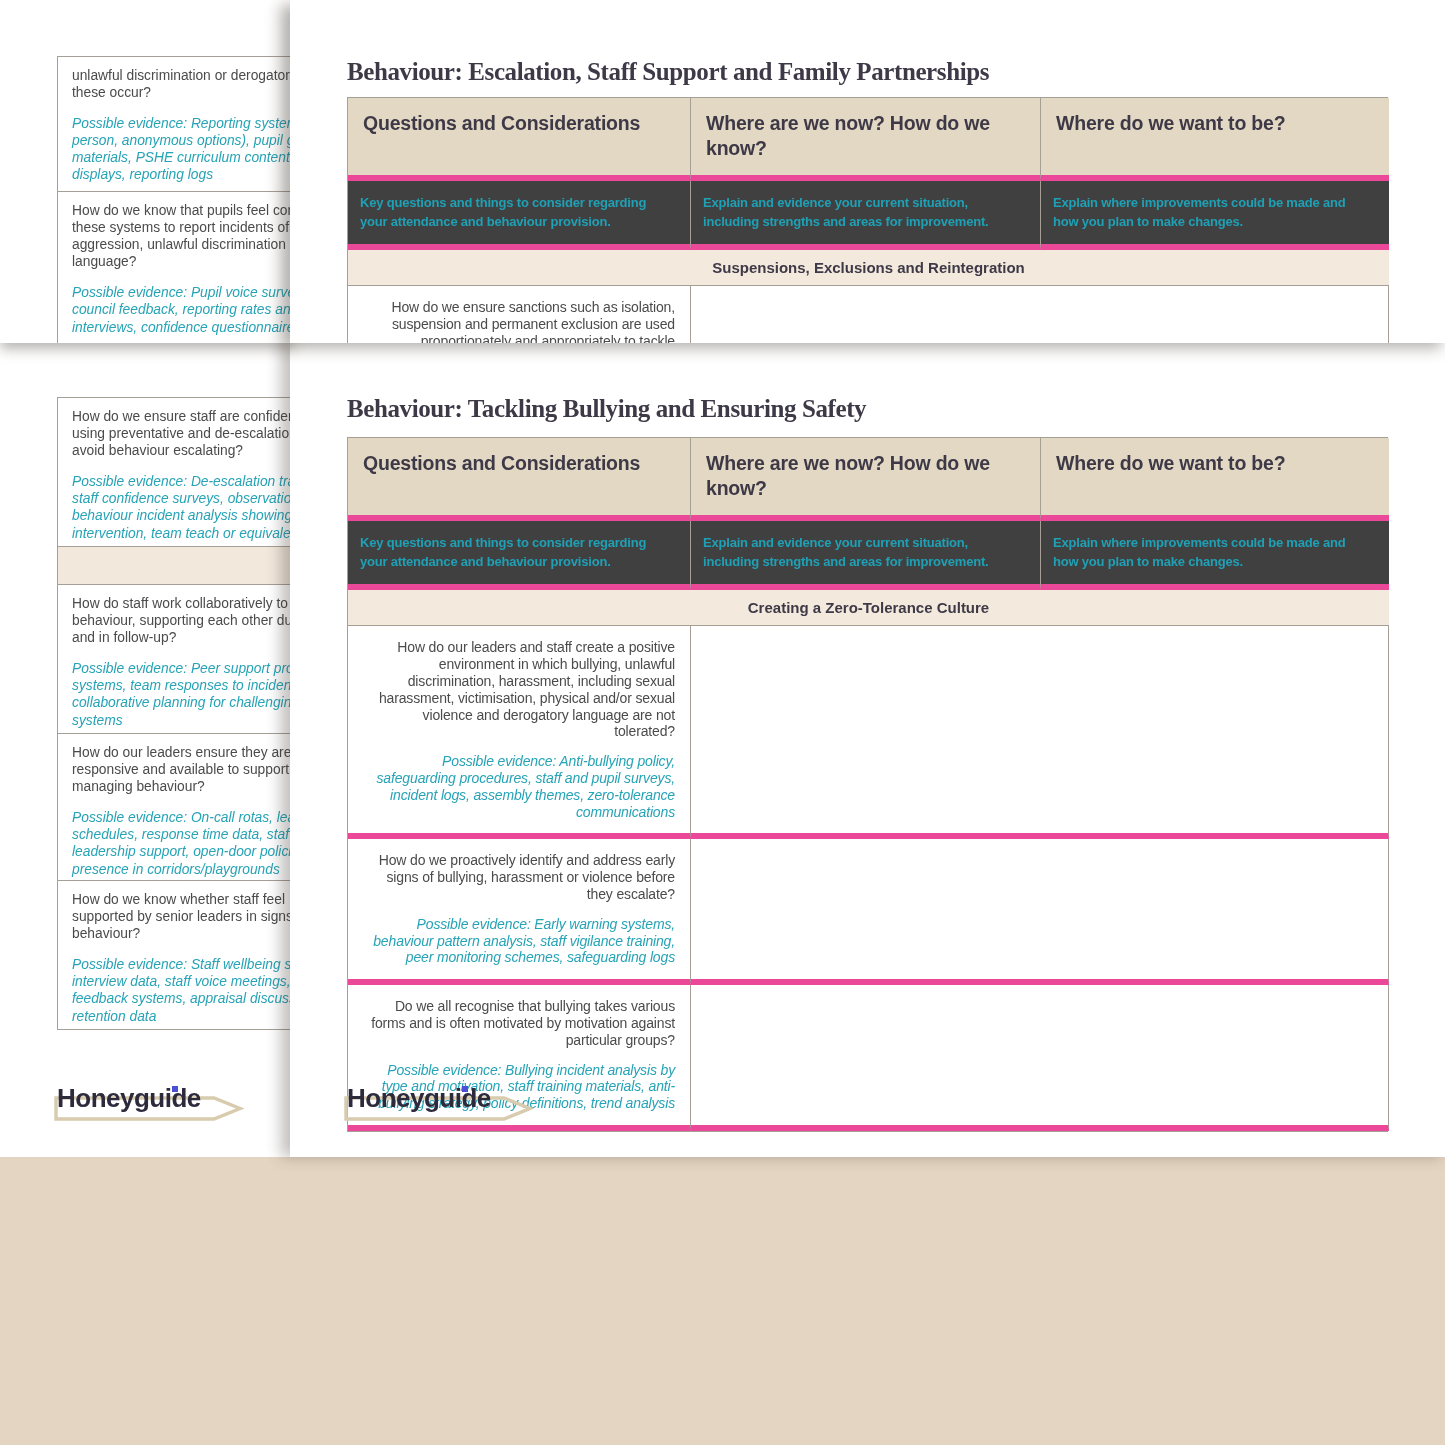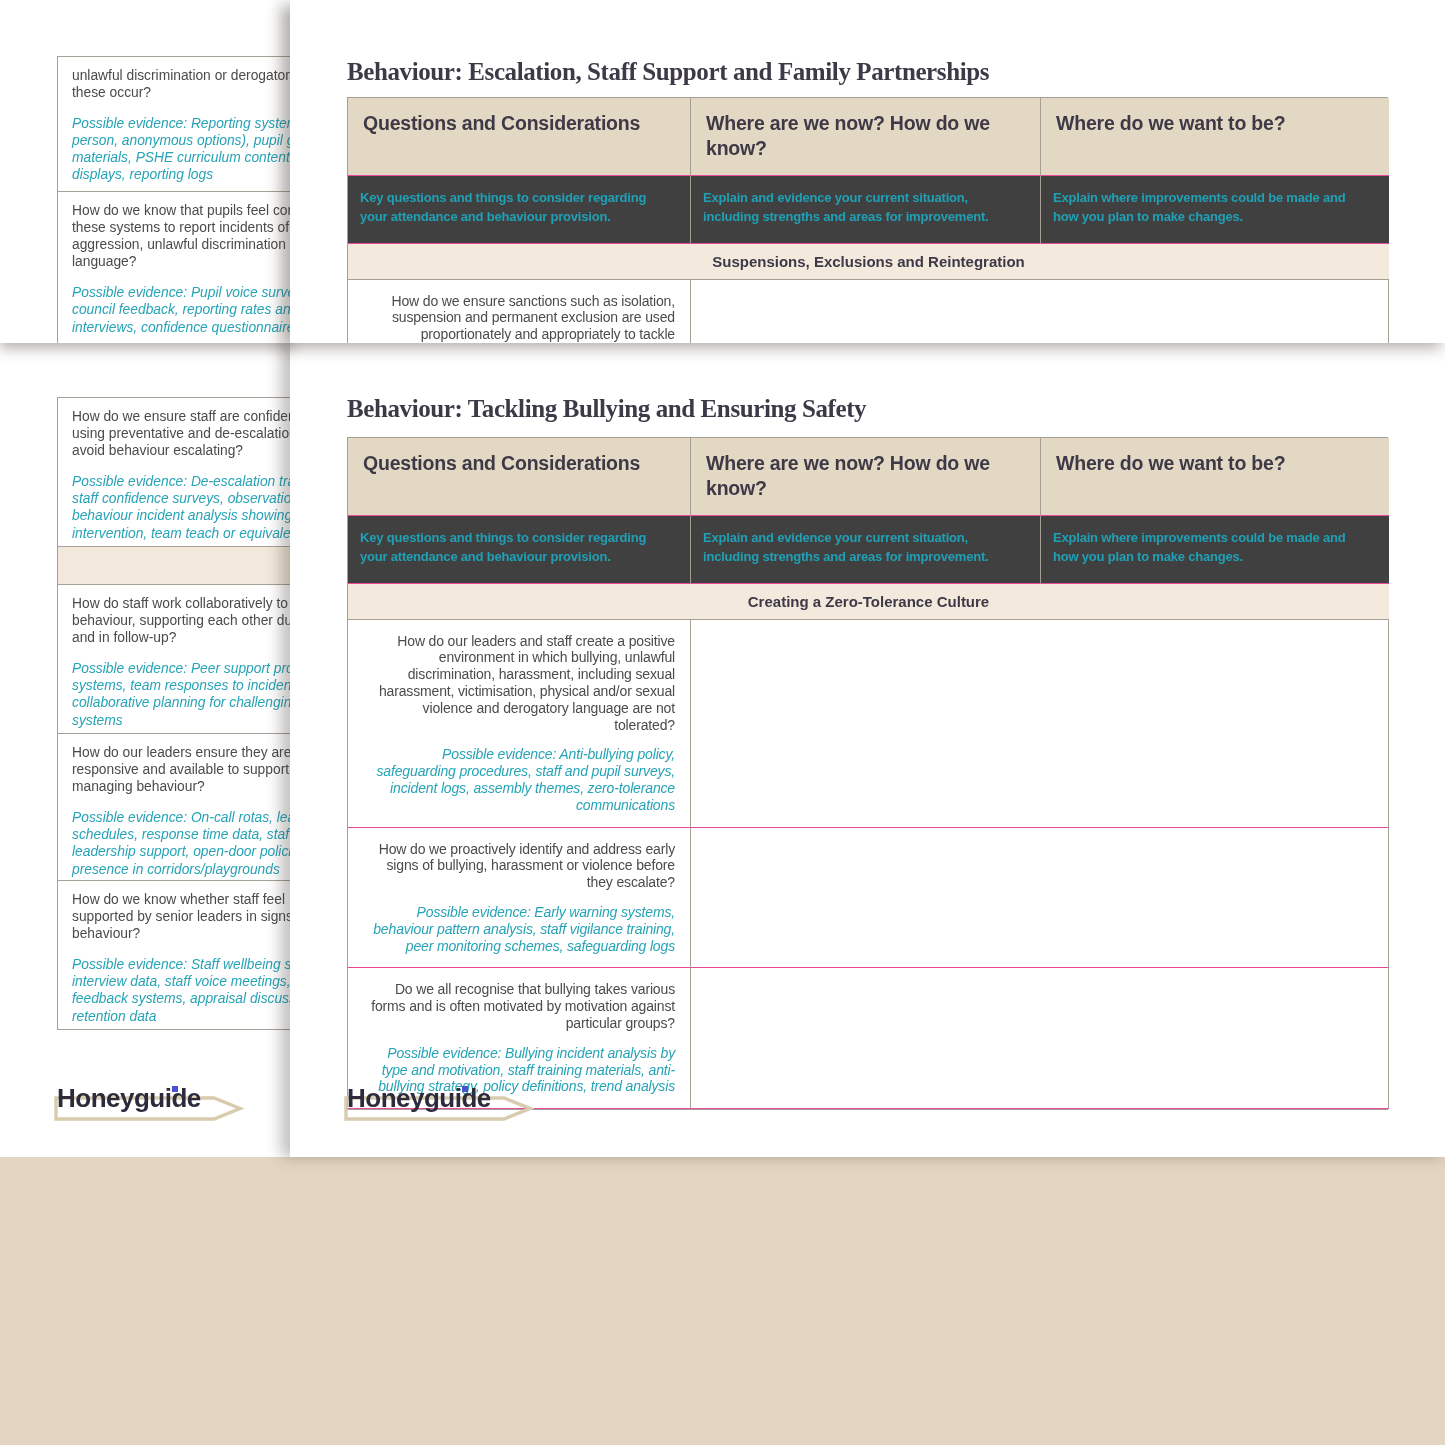--- a/index.html
+++ b/index.html
@@ -16,21 +16,21 @@
 
   .doc-title{position:absolute;left:57px;margin:0;font-size:25px;font-weight:700;
     letter-spacing:-.4px;color:#3e3947;white-space:nowrap;font-family:Liberation Serif, serif;}
   .page-tr .doc-title{top:58px;}
   .page-br .doc-title{top:52px;}
 
   .tbl{position:absolute;left:57px;width:1041px;display:grid;
     grid-template-columns:343px 350px 348px;border:1px solid #a59f96;background:#fff;}
   .page-tr .tbl{top:97px;}
   .page-br .tbl{top:94px;}
-  .c{border-right:1px solid #a59f96;border-bottom:1px solid #ec4899;padding:13px 15px;}
+  .c{border-right:1px solid #a59f96;border-bottom:6px solid #ec4899;padding:13px 15px;}
   .c:nth-child(3n){border-right:none;}
   .hcell{background:#e3d8c4;min-height:73px;font-size:19.5px;font-weight:700;
     letter-spacing:-.2px;color:#3e3947;line-height:1.3;}
   .icell{background:#404040;min-height:68px;font-size:13px;font-weight:700;
     letter-spacing:-.2px;color:#1fa0b5;line-height:1.45;padding-left:12px;}
   .scell{grid-column:1 / -1;background:#f3eadd;border-bottom:1px solid #a59f96;
     text-align:center;font-size:15px;font-weight:700;color:#3e3947;padding:9px 10px;}
   .qcell{background:#fff;font-size:14px;color:#4b4b4b;line-height:1.2;letter-spacing:-.15px;text-align:right;}
   .q{white-space:pre-line;}
   .ev{white-space:pre-line;color:#26a3b6;font-style:italic;margin-top:13px;}

